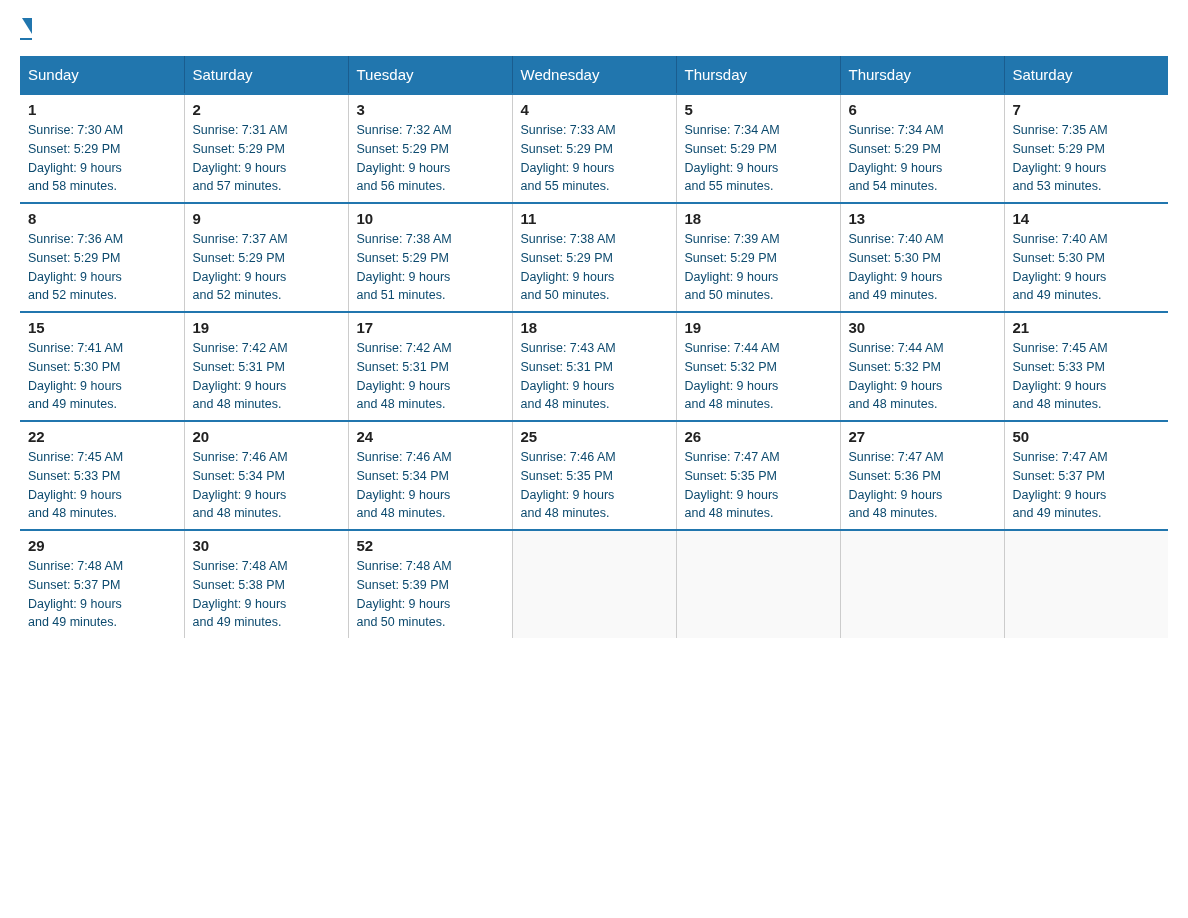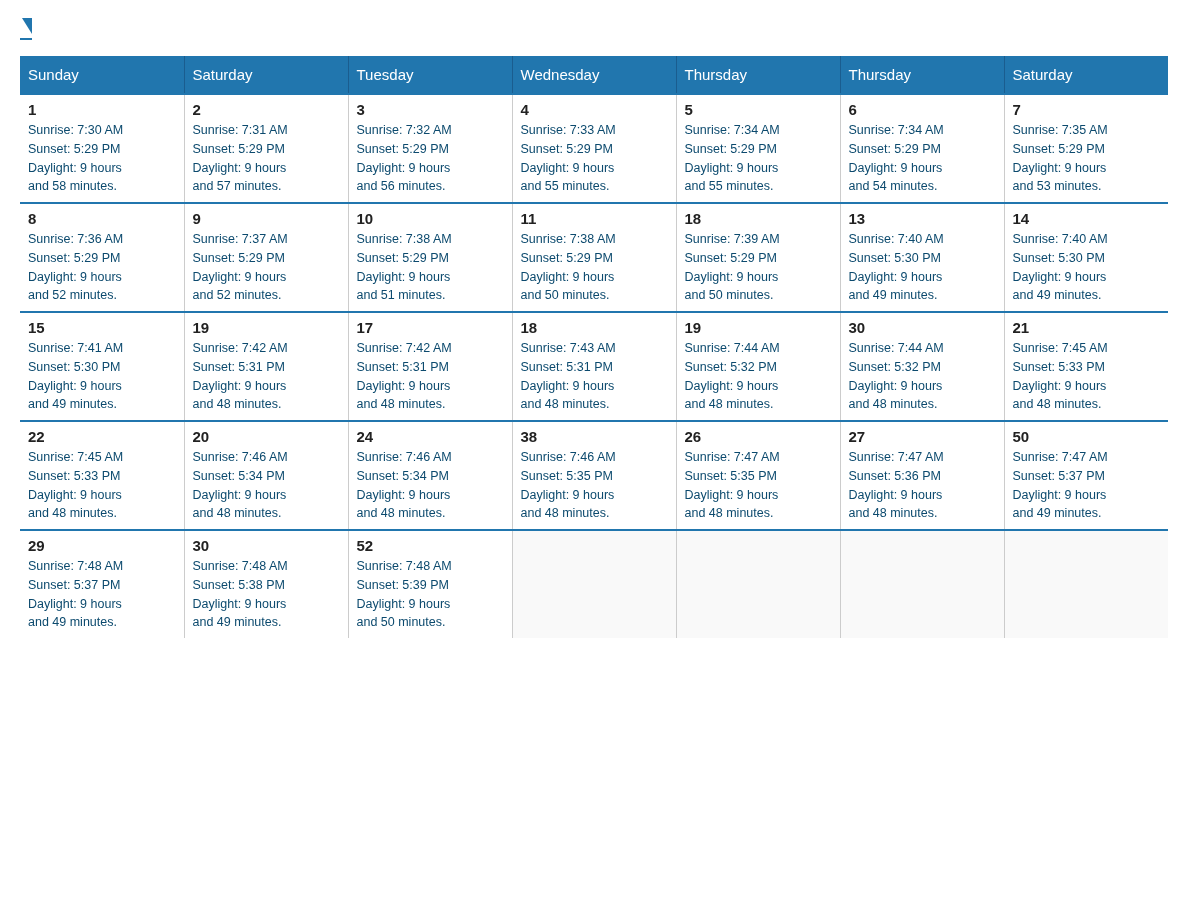--- a/index.html
+++ b/index.html
@@ -237,21 +237,21 @@
         </td>
         <td>
           <div class="day-num">20</div>
           <div class="day-info">Sunrise: 7:46 AM<br>Sunset: 5:34 PM<br>Daylight: 9 hours<br>and 48 minutes.</div>
         </td>
         <td>
           <div class="day-num">24</div>
           <div class="day-info">Sunrise: 7:46 AM<br>Sunset: 5:34 PM<br>Daylight: 9 hours<br>and 48 minutes.</div>
         </td>
         <td>
-          <div class="day-num">38</div>
+          <div class="day-num">25</div>
           <div class="day-info">Sunrise: 7:46 AM<br>Sunset: 5:35 PM<br>Daylight: 9 hours<br>and 48 minutes.</div>
         </td>
         <td>
           <div class="day-num">26</div>
           <div class="day-info">Sunrise: 7:47 AM<br>Sunset: 5:35 PM<br>Daylight: 9 hours<br>and 48 minutes.</div>
         </td>
         <td>
           <div class="day-num">27</div>
           <div class="day-info">Sunrise: 7:47 AM<br>Sunset: 5:36 PM<br>Daylight: 9 hours<br>and 48 minutes.</div>
         </td>

